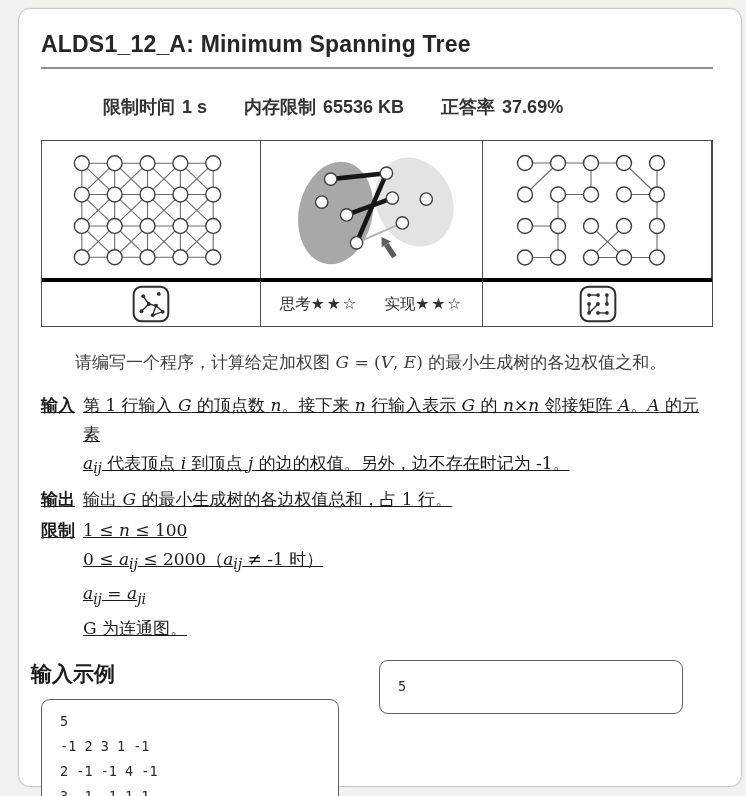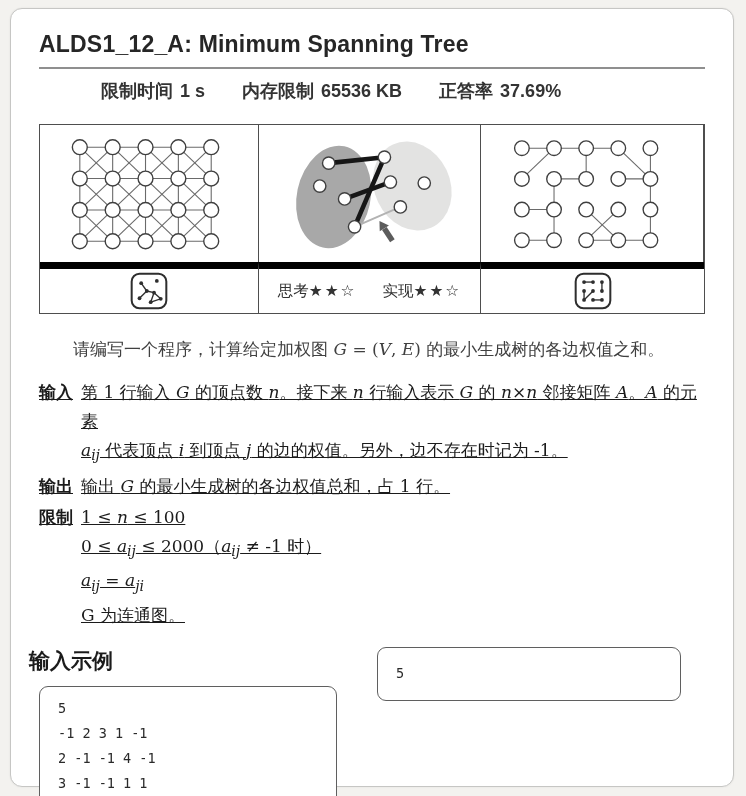--- a/index.html
+++ b/index.html
@@ -3,49 +3,49 @@
 <meta charset="utf-8">
 <style>
   html,body{margin:0;padding:0;}
   body{
     width:746px;height:796px;position:relative;
     background:#f3f2ef;
     font-family:"Liberation Sans",sans-serif;
     color:#1d1d1d;
   }
   .card{
-    position:absolute;left:10px;top:8px;width:724px;height:779px;
+    position:absolute;left:18px;top:8px;width:724px;height:779px;
     box-sizing:border-box;
     background:#ffffff;border:1px solid #c6c6c4;border-radius:12px;
-    padding:16px 28px 0 28px;
+    padding:16px 28px 0 22px;
     box-shadow:0 0 2px rgba(0,0,0,.08);
   }
   .page-title{
     font-size:23px;font-weight:bold;color:#262626;
     margin:6px 0 0 0;padding:0 0 9px 0;
     border-bottom:2px solid #8f8f8f;
     letter-spacing:.2px;
   }
   .stats{
-    margin-top:10px;padding-left:62px;
+    margin-top:26px;padding-left:62px;
     display:flex;gap:37px;
     font-size:18px;font-weight:bold;color:#333;
     white-space:nowrap;
   }
   .stat .v{margin-left:7px;}
   
   .figure-table{
     margin-top:21px;
     border:1px solid #4e4e4e;
     display:grid;grid-template-columns:219px 222px 1fr;
   }
   .fig-cell{height:137px;border-right:1px solid #4e4e4e;}
   .fig-cell:last-child{border-right:none;}
   .cap-cell{
-    height:44px;border-right:1px solid #4e4e4e;border-top:7px solid #000000;
+    height:44px;border-right:1px solid #4e4e4e;border-top:4px solid #000000;
     display:flex;align-items:center;justify-content:center;
   }
   .cap-cell:last-child{border-right:none;}
   .difficulty{display:flex;gap:26px;font-size:15.5px;color:#333;}
   .difficulty .stars{letter-spacing:2px;}
   svg{display:block;}
   
   .statement{
     margin:23px 0 0 0;
     font-family:"DejaVu Serif",serif;

